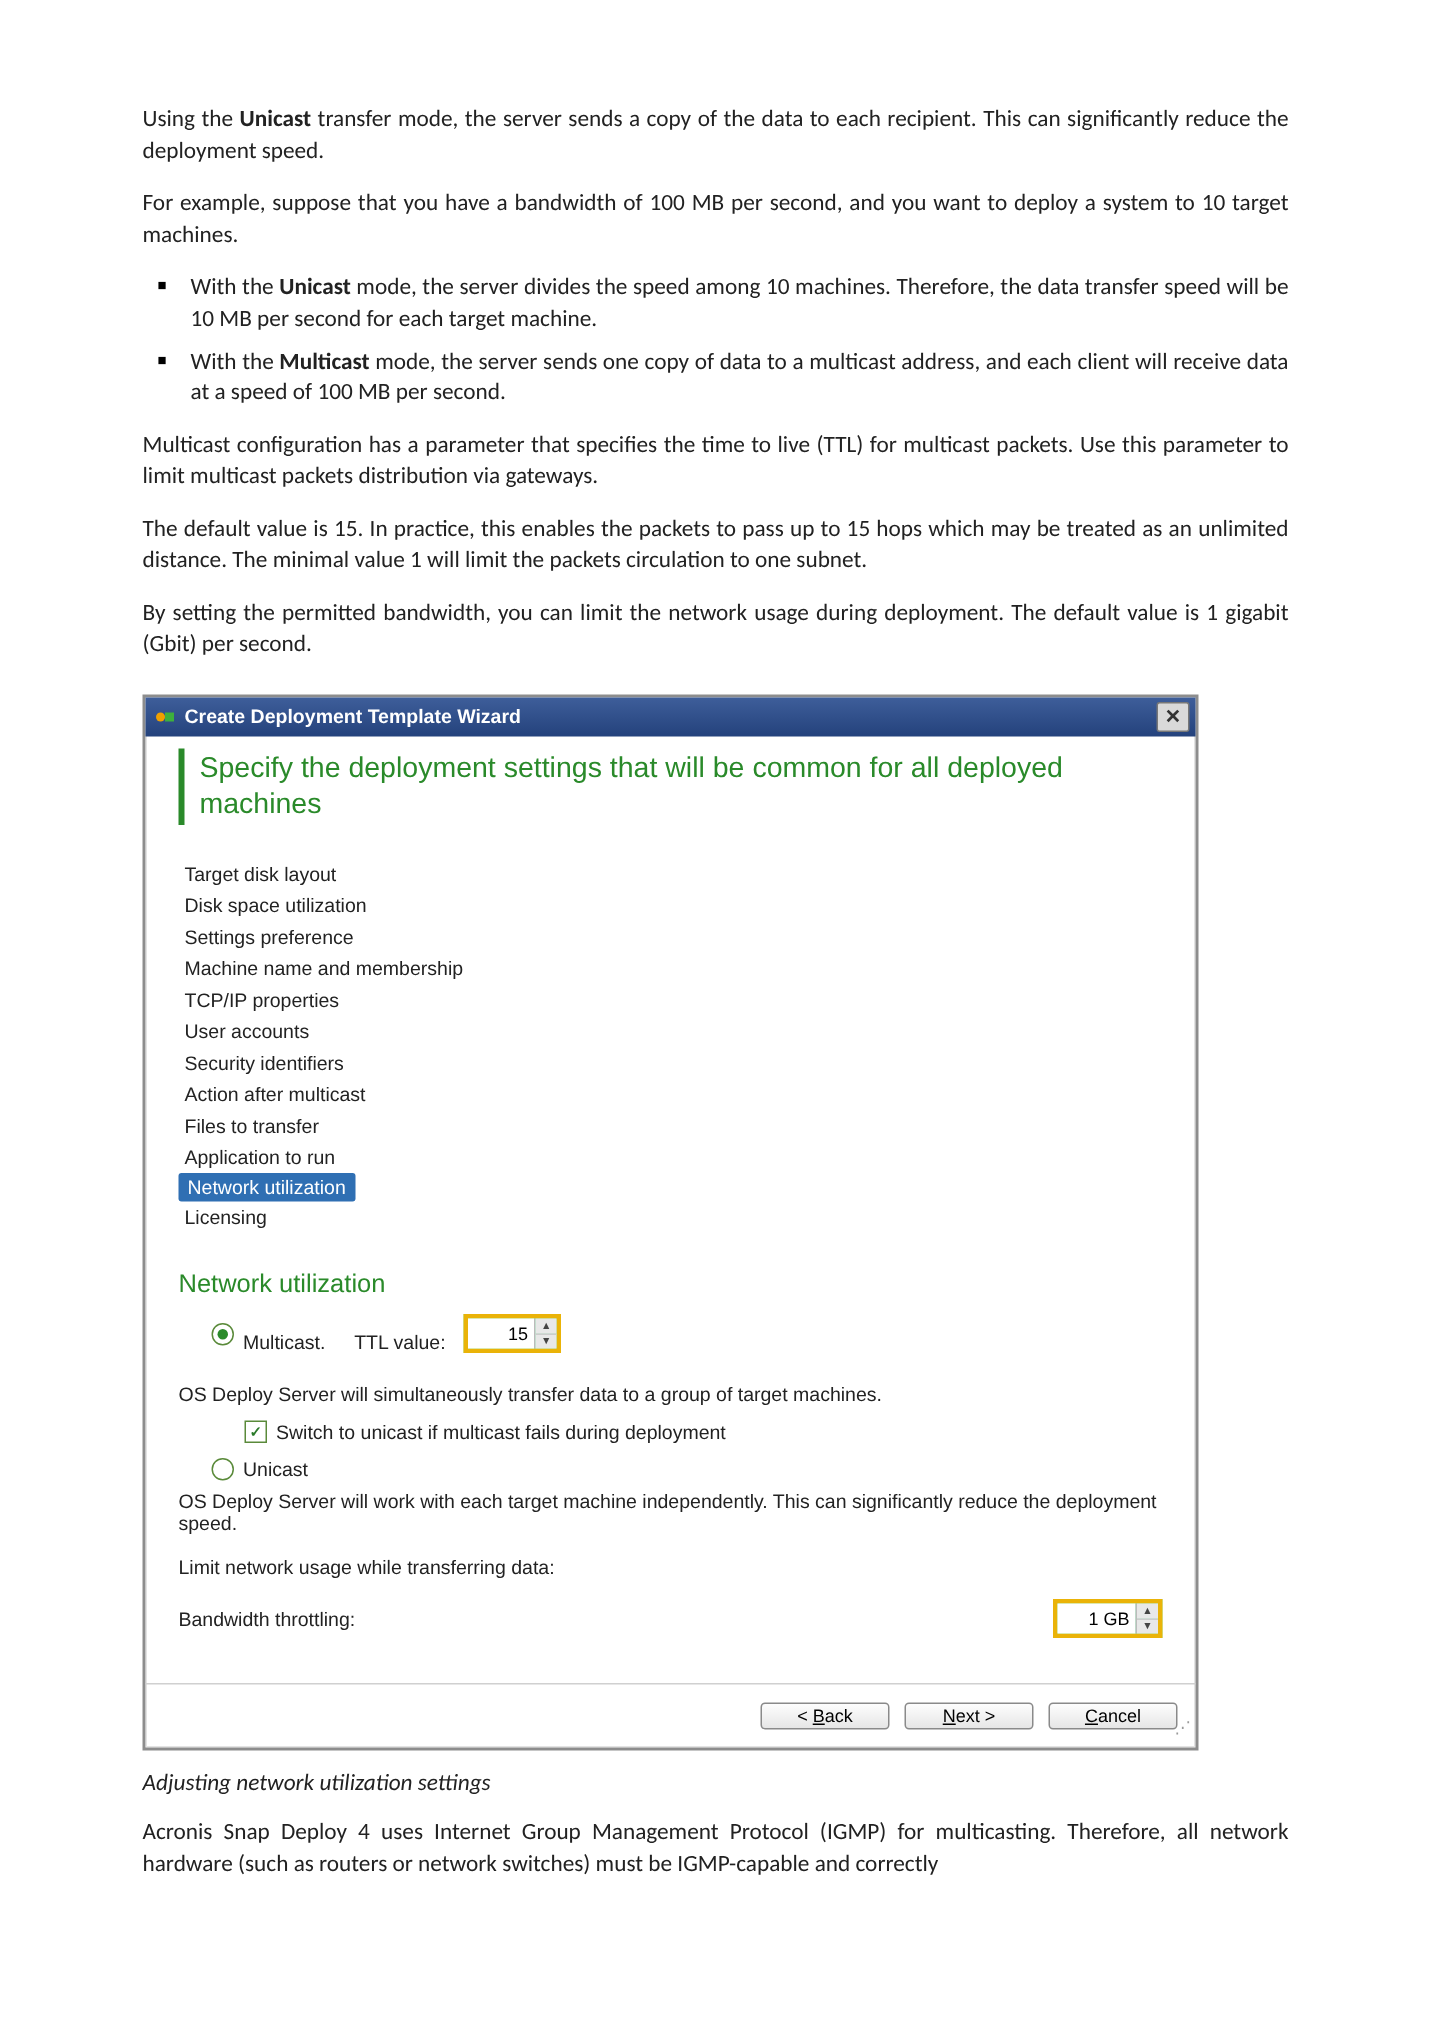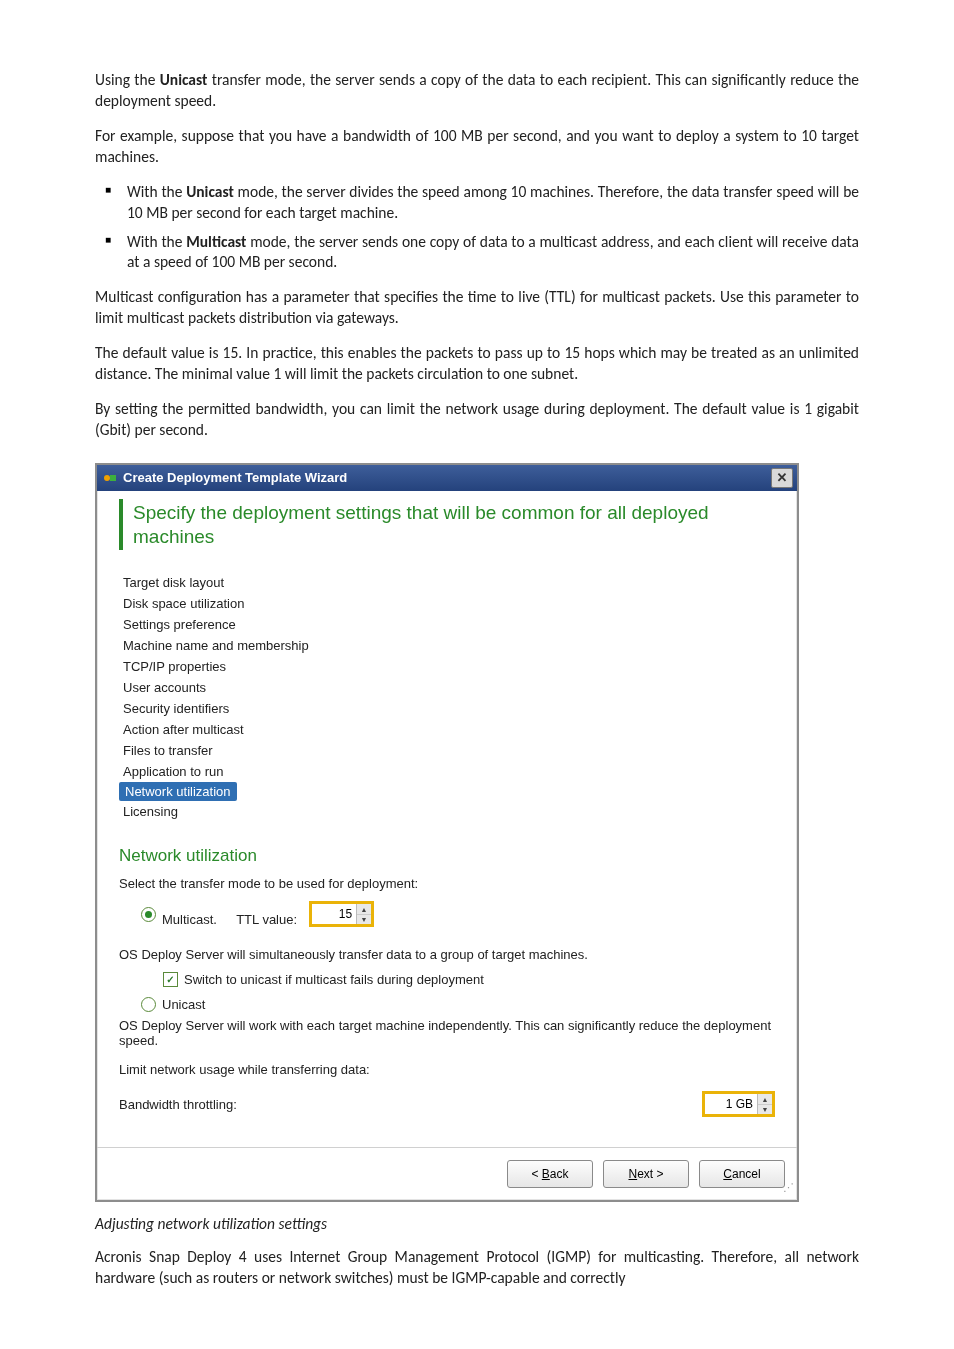--- a/index.html
+++ b/index.html
@@ -200,21 +200,21 @@
     margin-top: 26px;
     padding: 12px 12px 12px 12px;
     display:flex;
     justify-content:flex-end;
     gap: 10px;
     align-items:center;
     position: relative;
   }
   .dlg-button {
     min-width: 86px;
-    height: 28px;
+    height: 18px;
     border: 1px solid #8a8a8a;
     background: linear-gradient(#fdfdfd,#e6e6e6);
     border-radius: 3px;
     font-size: 12px;
     font-family: inherit;
     padding: 0 10px;
     cursor: pointer;
   }
   .dlg-button .ul { text-decoration: underline; }
   .resize-grip {
@@ -275,21 +275,20 @@
           <div class="item">Security identifiers</div>
           <div class="item">Action after multicast</div>
           <div class="item">Files to transfer</div>
           <div class="item">Application to run</div>
           <div><span class="item selected">Network utilization</span></div>
           <div class="item">Licensing</div>
         </div>
 
         <div class="panel">
           <div class="panel-title">Network utilization</div>
-          <p>Select the transfer mode to be used for deployment:</p>
 
           <div class="radio-row indent">
             <span class="radio checked"></span>
             <span class="row-label">
               <span>Multicast.</span>
               &nbsp;&nbsp;
               <span>TTL value:</span>
               <span class="spin">
                 <input value="15" style="">
                 <span class="arrows">

